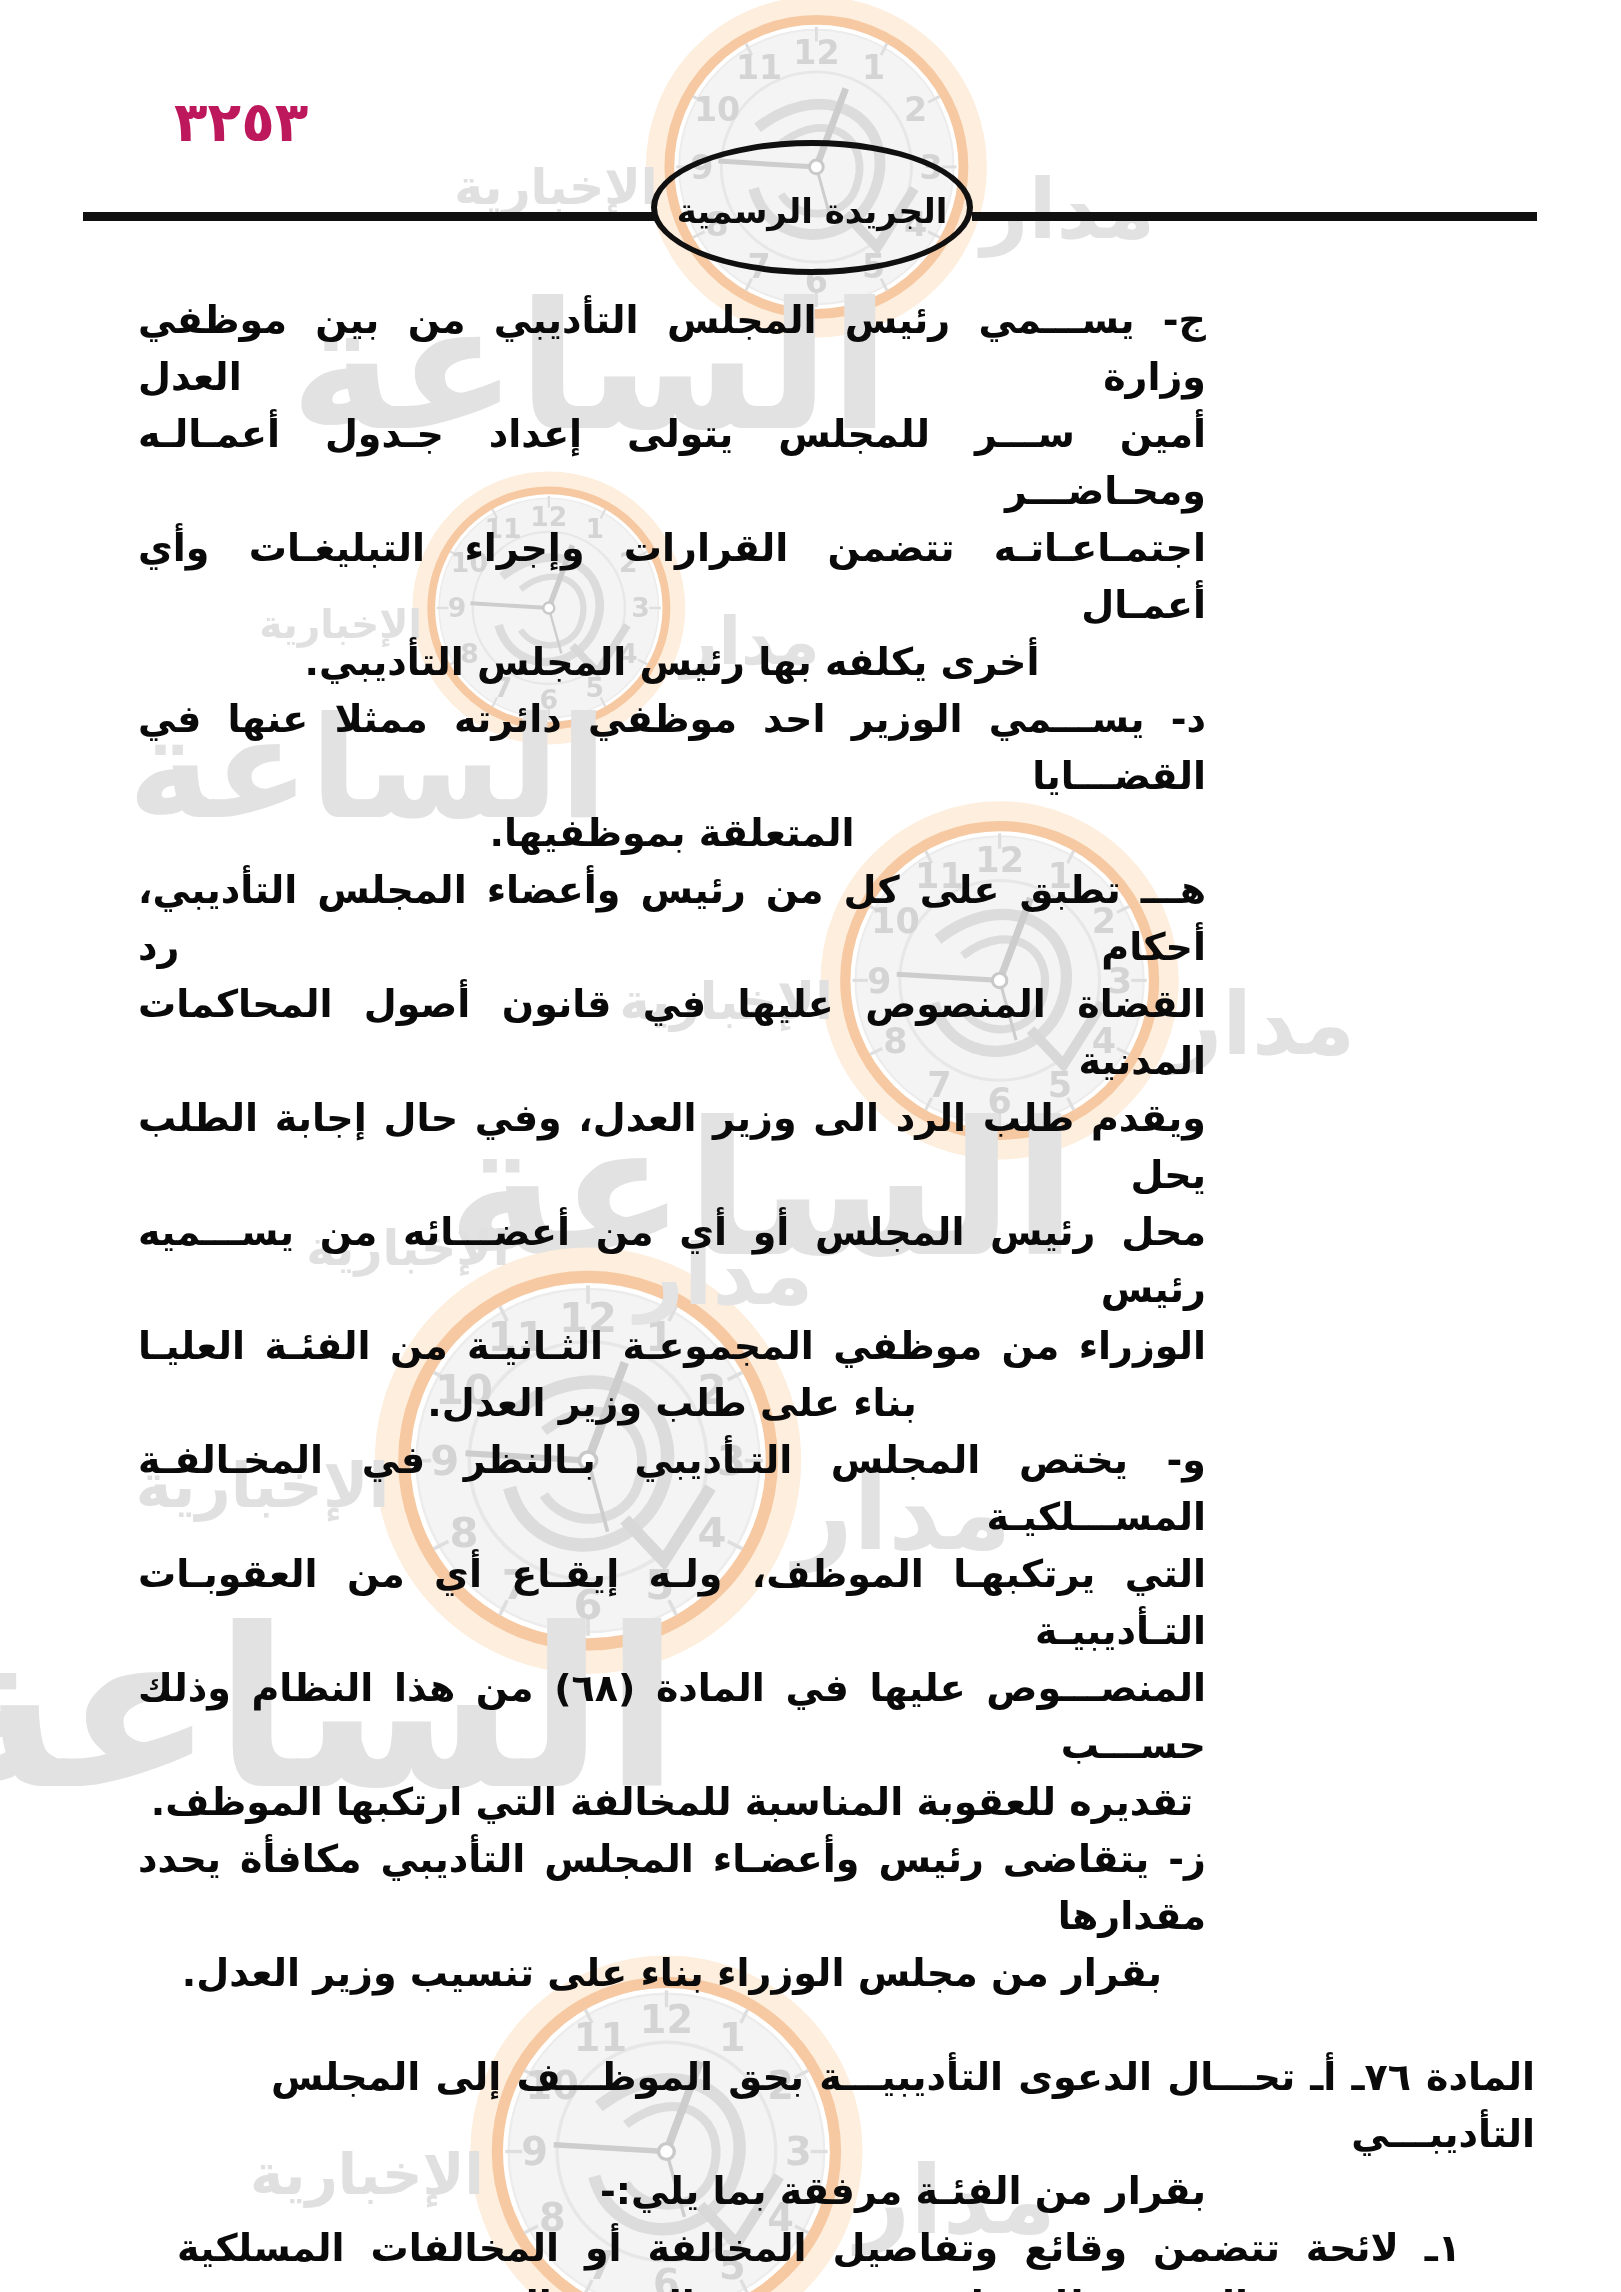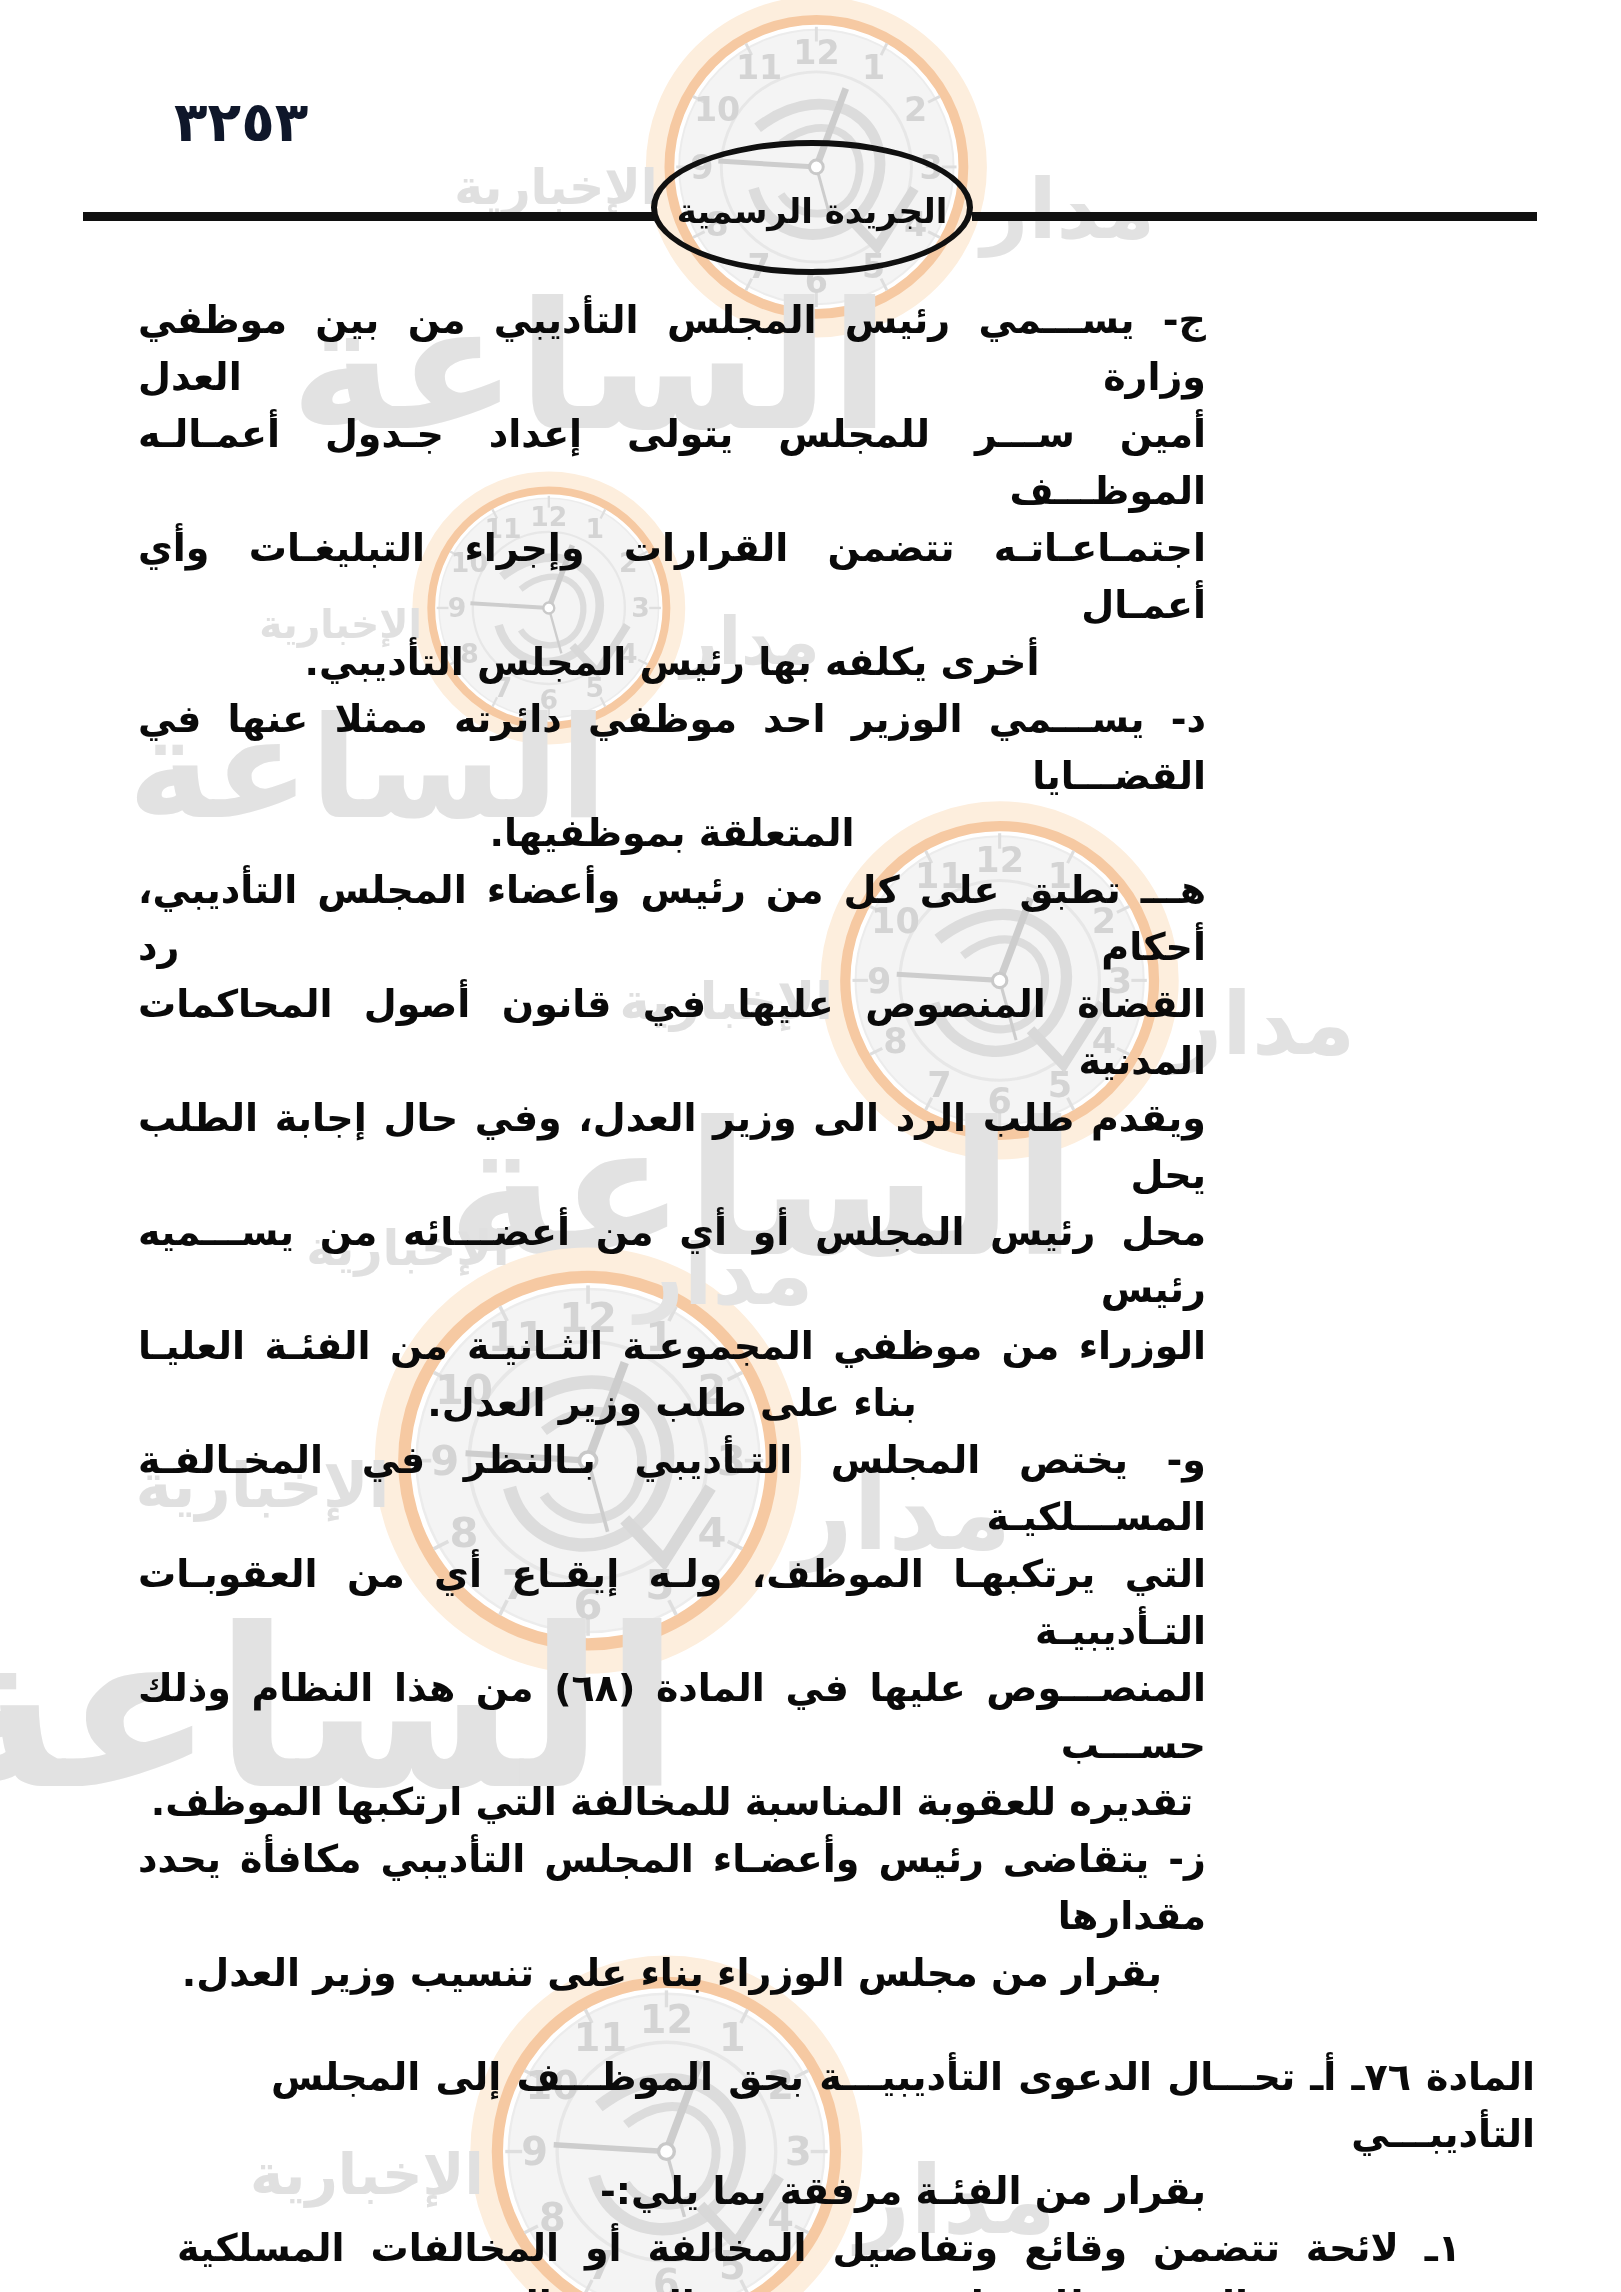--- a/index.html
+++ b/index.html
@@ -6,21 +6,21 @@
   body{
     width:1621px;height:2293px;position:relative;overflow:hidden;
     background:#ffffff;
     font-family:"DejaVu Sans", sans-serif;
   }
   
   #wm-layer{position:absolute;left:0;top:0;width:1621px;height:2293px;z-index:0;}
   
   #page-number{
     position:absolute;left:174px;top:90px;z-index:2;
-    font-size:55px;font-weight:700;color:#0f172a;letter-spacing:5.9px;
+    font-size:55px;font-weight:700;color:#be185d;letter-spacing:5.9px;
   }
   .rule{position:absolute;top:212px;height:8.8px;background:#101010;z-index:2;}
   #rule-left{left:83px;width:571px;}
   #rule-right{left:972px;width:565px;}
   #header-oval{
     position:absolute;left:651px;top:140px;width:310px;height:123px;z-index:3;
     border:6.9px solid #101010;border-radius:50%;
     display:flex;align-items:center;justify-content:center;
     background:transparent;
   }
@@ -109,21 +109,21 @@
 <div id="page-number">٣٢٥٣</div>
 <div id="rule-left" class="rule"></div>
 <div id="rule-right" class="rule"></div>
 <div id="header-oval">
   <span id="header-title">الجريدة الرسمية</span>
 </div>
 
 <div id="content" dir="rtl">
     <div class="para p-clause">
       <div class="line align-justify">ج- يســـمي رئيس المجلس التأديبي من بين موظفي وزارة العدل</div>
-      <div class="line align-justify">أمين ســـر للمجلس يتولى إعداد جـدول أعمـالـه الموظـــف</div>
+      <div class="line align-justify">أمين ســـر للمجلس يتولى إعداد جـدول أعمـالـه ومحـاضـــر</div>
       <div class="line align-justify">اجتمـاعـاتـه تتضمن القرارات وإجراء التبليغـات وأي أعمـال</div>
       <div class="line align-center">أخرى يكلفه بها رئيس المجلس التأديبي.</div>
     </div>
     <div class="para p-clause">
       <div class="line align-justify">د- يســـمي الوزير احد موظفي دائرته ممثلا عنها في القضـــايا</div>
       <div class="line align-center">المتعلقة بموظفيها.</div>
     </div>
     <div class="para p-clause">
       <div class="line align-justify">هـــ تطبق على كل من رئيس وأعضاء المجلس التأديبي، أحكام رد</div>
       <div class="line align-justify">القضاة المنصوص عليها في قانون أصول المحاكمات المدنية</div>

